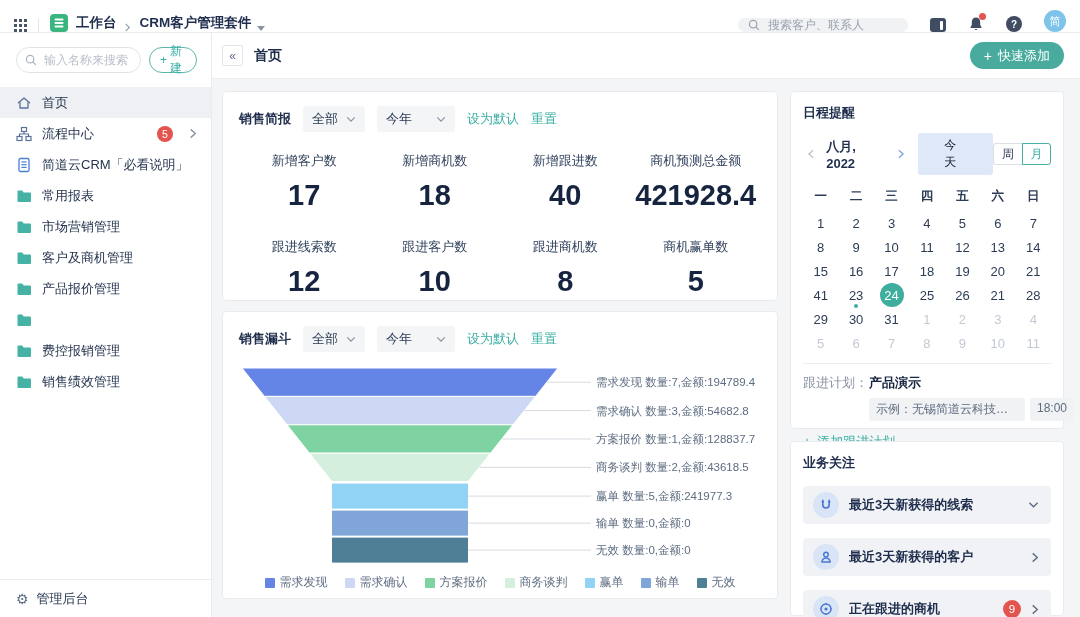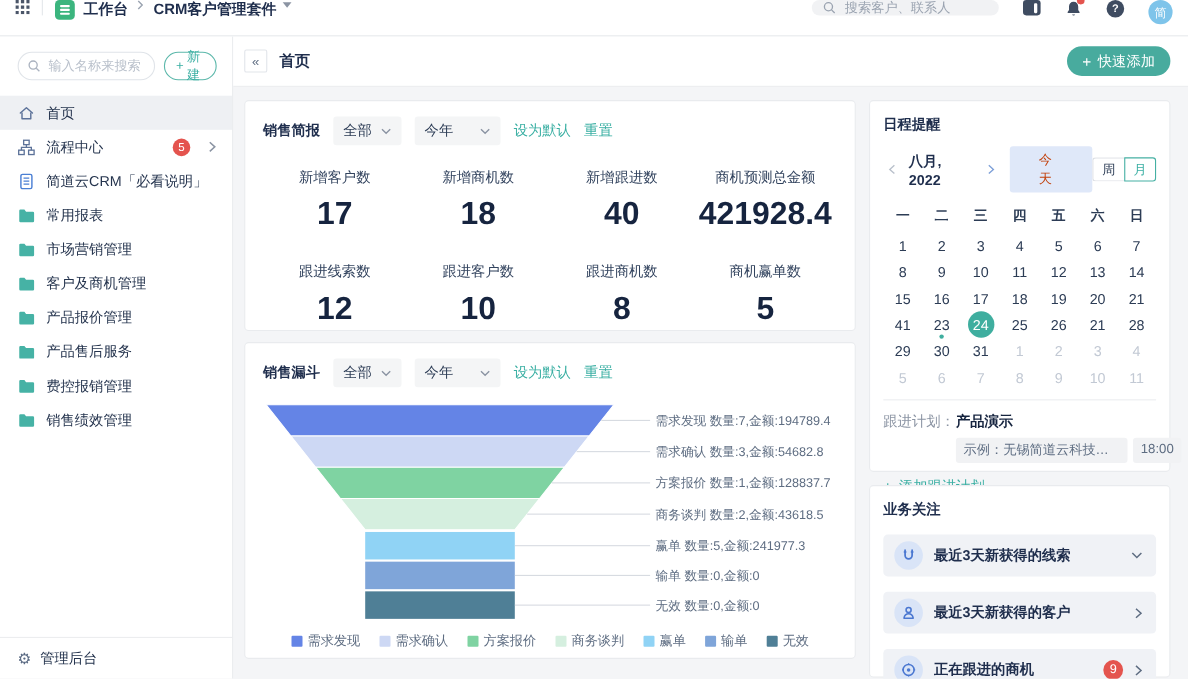--- a/index.html
+++ b/index.html
@@ -3,21 +3,21 @@
 <meta charset="utf-8">
 <style>
   html,body{margin:0;padding:0;}
   body{width:1080px;height:617px;position:relative;overflow:hidden;background:#f4f5f7;
        font-family:"Liberation Sans","DejaVu Sans",sans-serif;color:#22304a;-webkit-font-smoothing:antialiased;}
   .sp{flex:1;}
   svg{display:block;}
 
   
   .topbar{position:absolute;left:0;top:0;width:1080px;height:33px;background:#fff;border-bottom:1px solid #e9ebee;
-          display:flex;align-items:flex-start;padding:0 14px;box-sizing:border-box;z-index:5;}
+          display:flex;align-items:flex-end;padding:0 14px;box-sizing:border-box;z-index:5;}
   .grid-ico{width:13px;height:13px;cursor:pointer;}
   .tb-div{width:1px;height:14px;background:#e4e7ea;margin:0 11px;}
   .logo{width:18px;height:18px;border-radius:4px;background:#3bb57e;display:flex;align-items:center;justify-content:center;}
   .tb-title{font-size:13.5px;font-weight:700;color:#1f2e4d;margin:0 6px 0 8px;}
   .tb-app{font-size:13.5px;font-weight:700;color:#1f2e4d;margin:0 5px 0 8px;}
   .tb-search{width:150px;height:14px;background:#f1f2f4;border-radius:12px;display:flex;align-items:center;
              padding:0 10px;gap:6px;margin-right:22px;font-family:Liberation Serif, serif;}
   .tb-search input{border:none;outline:none;background:transparent;font-size:12px;color:#5e6d82;width:110px;
                    font-family:inherit;}
   .tb-search input::placeholder{color:#9aa3b0;}
@@ -80,21 +80,21 @@
   .stat .vl{font-size:29px;font-weight:600;color:#16243f;letter-spacing:0;}
 
   .legend{display:flex;justify-content:center;gap:17px;margin-top:4px;}
   .lg-it{display:flex;align-items:center;gap:5px;font-size:12px;color:#5e6d82;}
   .lg-sq{width:10px;height:10px;border-radius:1px;}
 
   
   .cal-nav{margin-top:11px;display:flex;align-items:center;}
   .cal-arrow{width:16px;height:16px;display:flex;align-items:center;justify-content:center;cursor:pointer;}
   .cal-month{font-size:13px;font-weight:700;color:#1f2e4d;margin:0 8px;}
-  .today-btn{background:#dfe8f9;color:#c2410c;font-size:12px;padding:4px 26px;border-radius:3px;cursor:pointer;margin-left:10px;}
+  .today-btn{background:#dfe8f9;color:#0f172a;font-size:12px;padding:4px 26px;border-radius:3px;cursor:pointer;margin-left:10px;}
   .wm-toggle{display:flex;margin-left:auto;}
   .wm{width:29px;height:22px;border:1px solid #dcdfe4;display:flex;align-items:center;justify-content:center;
       font-size:12px;color:#2c3c55;cursor:pointer;box-sizing:border-box;background:#fff;}
   .wm:first-child{border-radius:3px 0 0 3px;border-right:none;}
   .wm:last-child{border-radius:0 3px 3px 0;}
   .wm.sel{border:1px solid #45b0a3;color:#3aafa3;background:#fff;}
   .weekdays,.cal-row{display:grid;grid-template-columns:repeat(7,1fr);}
   .weekdays{margin-top:13px;}
   .weekdays div{text-align:center;font-size:12.5px;font-weight:700;color:#2c3c55;}
   .cal-grid{margin-top:6px;}
@@ -273,21 +273,20 @@
           </svg>
         </span>
         <span class="s-label">产品报价管理</span>
       </div>
       <div class="side-item">
         <span>
           <svg width="16" height="16" viewBox="0 0 16 16">
             <path d="M1.5 3.6a1.1 1.1 0 0 1 1.1-1.1h3.6l1.5 1.9h6.2a1.1 1.1 0 0 1 1.1 1.1v7.4a1.1 1.1 0 0 1-1.1 1.1H2.6a1.1 1.1 0 0 1-1.1-1.1z" fill="#46b2a5"></path>
           </svg>
         </span>
-        <span class="s-label">产品售后服务</span>
       </div>
       <div class="side-item">
         <span>
           <svg width="16" height="16" viewBox="0 0 16 16">
             <path d="M1.5 3.6a1.1 1.1 0 0 1 1.1-1.1h3.6l1.5 1.9h6.2a1.1 1.1 0 0 1 1.1 1.1v7.4a1.1 1.1 0 0 1-1.1 1.1H2.6a1.1 1.1 0 0 1-1.1-1.1z" fill="#46b2a5"></path>
           </svg>
         </span>
         <span class="s-label">费控报销管理</span>
       </div>
       <div class="side-item">

